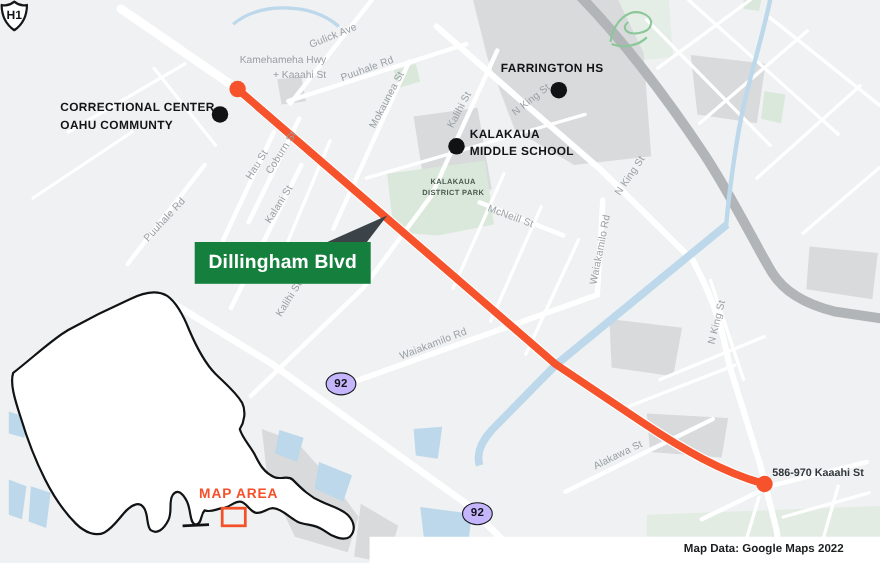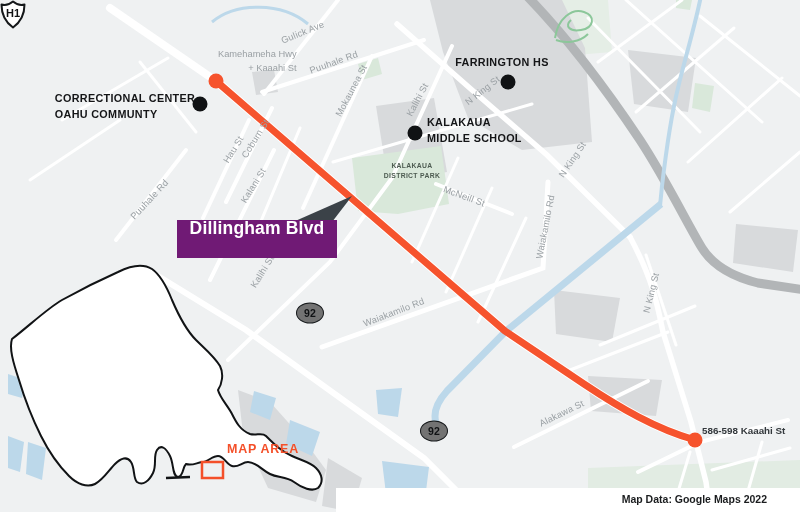--- a/index.html
+++ b/index.html
@@ -17,34 +17,34 @@
   
   .poi{position:absolute;font:700 10.8px/1.45 "Liberation Sans",sans-serif;color:#141517;
        letter-spacing:.03em;white-space:nowrap;transform:translate(-50%,-50%);text-align:left;}
   .poi.left{transform:translate(0,-50%);text-align:left;}
   .park-label{position:absolute;left:412px;top:171px;transform:translate(-50%,-50%);
               font:700 6.8px/1.4 "Liberation Sans",sans-serif;color:#4D5B51;
               letter-spacing:.05em;text-align:center;white-space:nowrap;}
   .dot{position:absolute;width:15px;height:15px;border-radius:50%;background:#101214;
        transform:translate(-50%,-50%);}
   
-  .callout{position:absolute;left:177px;top:220px;width:160px;height:38px;background:#701a75;
+  .callout{position:absolute;left:177px;top:220px;width:160px;height:38px;background:#15803d;
            color:#fff;font:700 17.5px/1 "Liberation Sans",sans-serif;display:flex;
-           justify-content:center;letter-spacing:.01em;}
+           align-items:center;justify-content:center;letter-spacing:.01em;}
   
   .shield92{position:absolute;width:28px;height:21px;border:1.7px solid #15181A;border-radius:50%;
-            background:#737373;color:#101214;font:700 10.5px/1 "Liberation Sans",sans-serif;
+            background:#c4b5fd;color:#101214;font:700 10.5px/1 "Liberation Sans",sans-serif;
             display:flex;align-items:center;justify-content:center;transform:translate(-50%,-50%);
-            box-sizing:border-box;letter-spacing:.02em;}
+            box-sizing:border-box;letter-spacing:.02em;margin-top:36px;}
   .h1shield{position:absolute;left:633px;top:152px;width:26px;height:29px;}
   .h1shield text{font:700 11px "Liberation Sans",sans-serif;}
   
   .maparea{position:absolute;left:217px;top:449px;transform:translate(-50%,-50%);
            font:700 12.5px/1 "Liberation Sans",sans-serif;color:#F4502A;letter-spacing:.06em;
-           white-space:nowrap;margin-left:46px;}
+           white-space:nowrap;}
   .attrib{position:absolute;right:33px;top:494px;font:700 10.5px/1 "Liberation Sans",sans-serif;
           color:#1A1C1E;white-space:nowrap;}
 </style>
 </head>
 <body>
 
 <div class="stage">
 
   <svg width="800" height="512" viewBox="0 0 800 512">
     <rect x="0" y="0" width="800" height="512" fill="#EFF1F2"></rect>
@@ -174,21 +174,21 @@
   <span class="slabel" style="left:394px;top:313px;--r:-21deg">Waiakamilo Rd</span>
   <span class="slabel" style="left:263px;top:272px;--r:-58deg">Kalihi St</span>
   <span class="slabel" style="left:562px;top:414px;--r:-26deg">Alakawa St</span>
   <span class="slabel" style="left:652px;top:293px;--r:-76deg">N King St</span>
 
   <div class="kam">
     <div>Kamehameha Hwy</div>
     <div>+ Kaaahi St</div>
   </div>
 
-  <span class="endpoint">586-598 Kaaahi St</span>
+  <span class="endpoint">586-970 Kaaahi St</span>
 
   <div class="poi" style="left:125px;top:107px">
     <div>CORRECTIONAL CENTER</div>
     <div>OAHU COMMUNTY</div>
   </div>
   <div class="poi" style="left:502px;top:63px">FARRINGTON HS</div>
   <div class="poi left" style="left:427px;top:131px">
     <div>KALAKAUA</div>
     <div>MIDDLE SCHOOL</div>
   </div>

